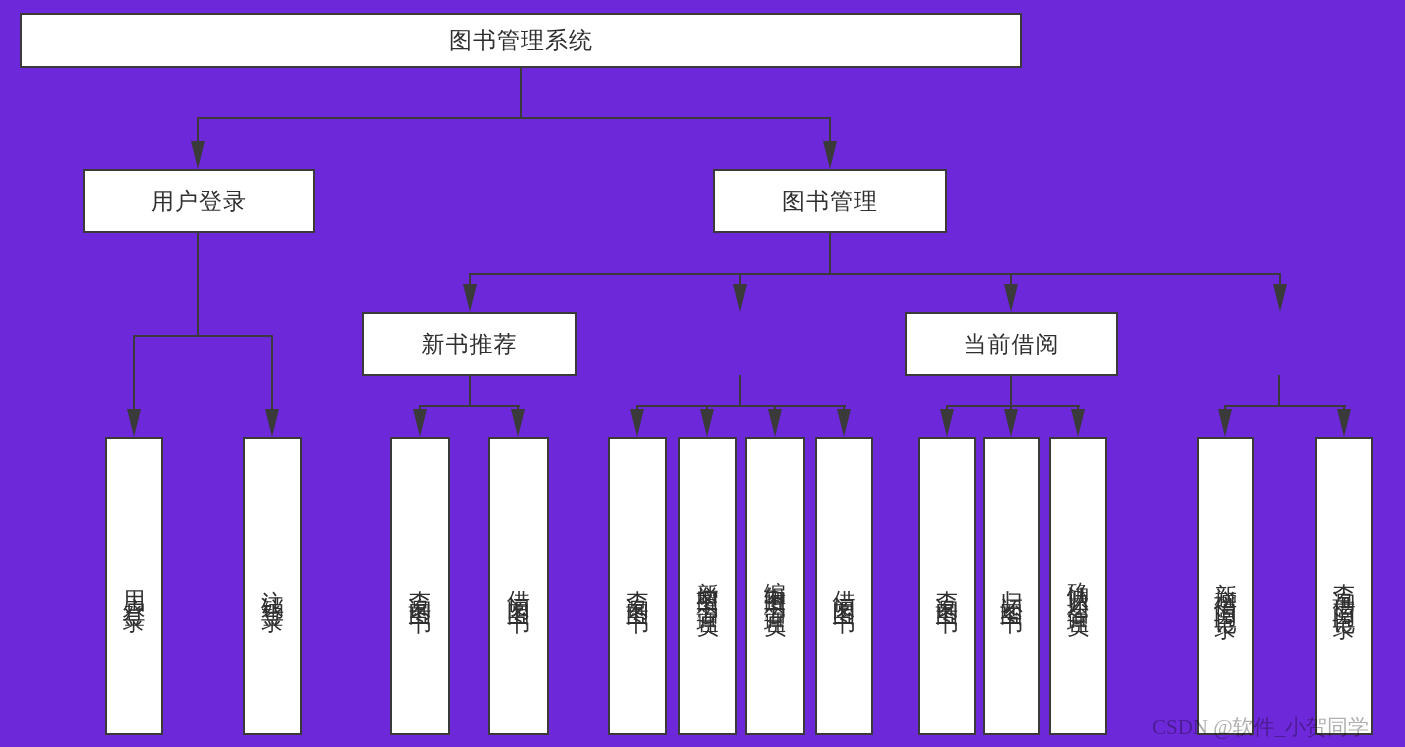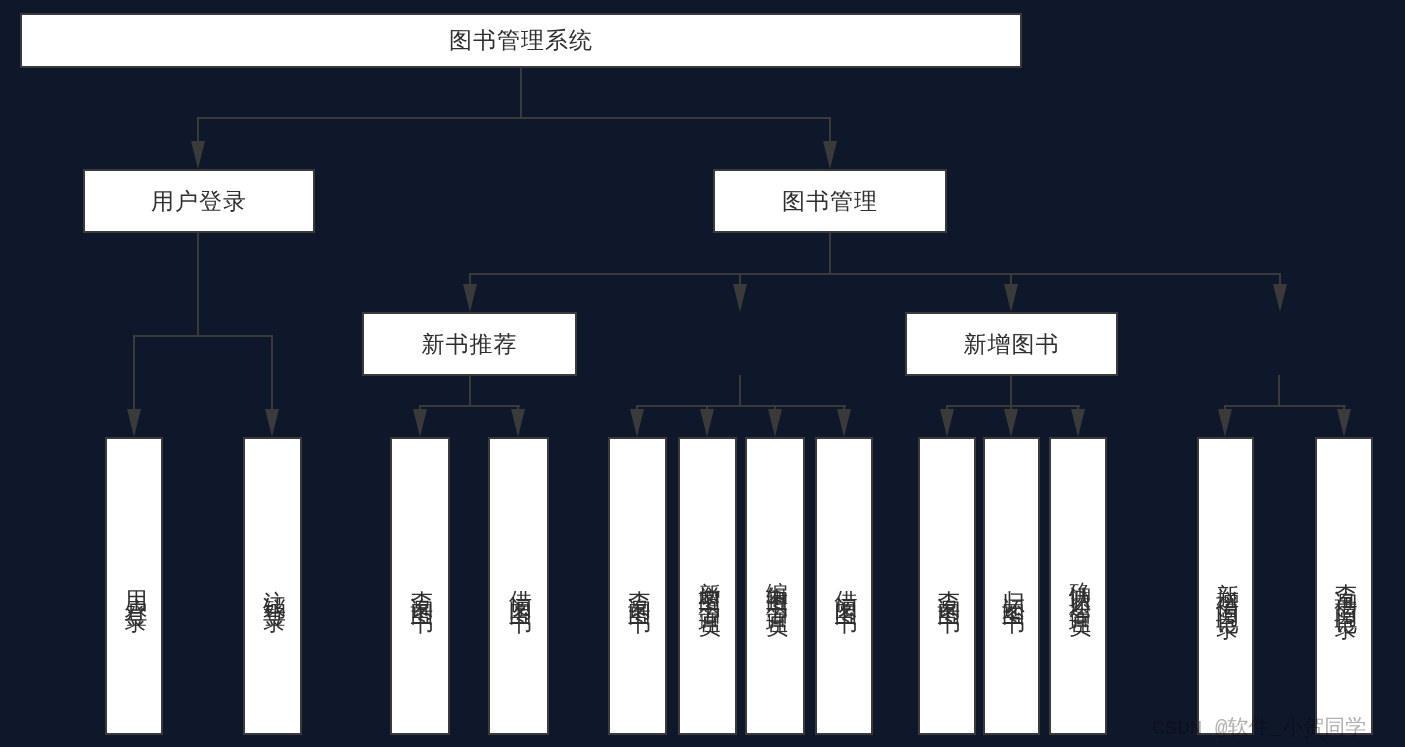--- a/index.html
+++ b/index.html
@@ -4,22 +4,22 @@
 <style>
   :root{
     --line:#3a3a3a;
     --text:#2f2f2f;
     --wm:#b0b0b0;
   }
   html,body{margin:0;padding:0;background:#ffffff;}
   .canvas{
     position:relative;
     width:1405px;height:747px;
-    background:#0f172a;
-    font-family:Liberation Mono, monospace;
+    background:#6d28d9;
+    font-family:Liberation Serif, serif;
     overflow:hidden;
   }
   .node{
     position:absolute;
     box-sizing:border-box;
     border:2px solid var(--line);
     background:#ffffff;
     display:flex;
     align-items:center;
     justify-content:center;
@@ -129,21 +129,21 @@
   <div class="node h" style="left:713px;top:169px;width:234px;height:64px">
     <span>图书管理</span>
   </div>
 
   <div class="node h" style="left:362px;top:312px;width:215px;height:64px">
     <span>新书推荐</span>
   </div>
 
 
   <div class="node h" style="left:905px;top:312px;width:213px;height:64px">
-    <span>新增图书</span>
+    <span>当前借阅</span>
   </div>
 
 
   <div class="node v" style="left:105px;top:437px;width:58px;height:298px">
     <span class="vlbl">用户登录</span>
   </div>
 
   <div class="node v" style="left:243px;top:437px;width:59px;height:298px">
     <span class="vlbl">注销登录</span>
   </div>

